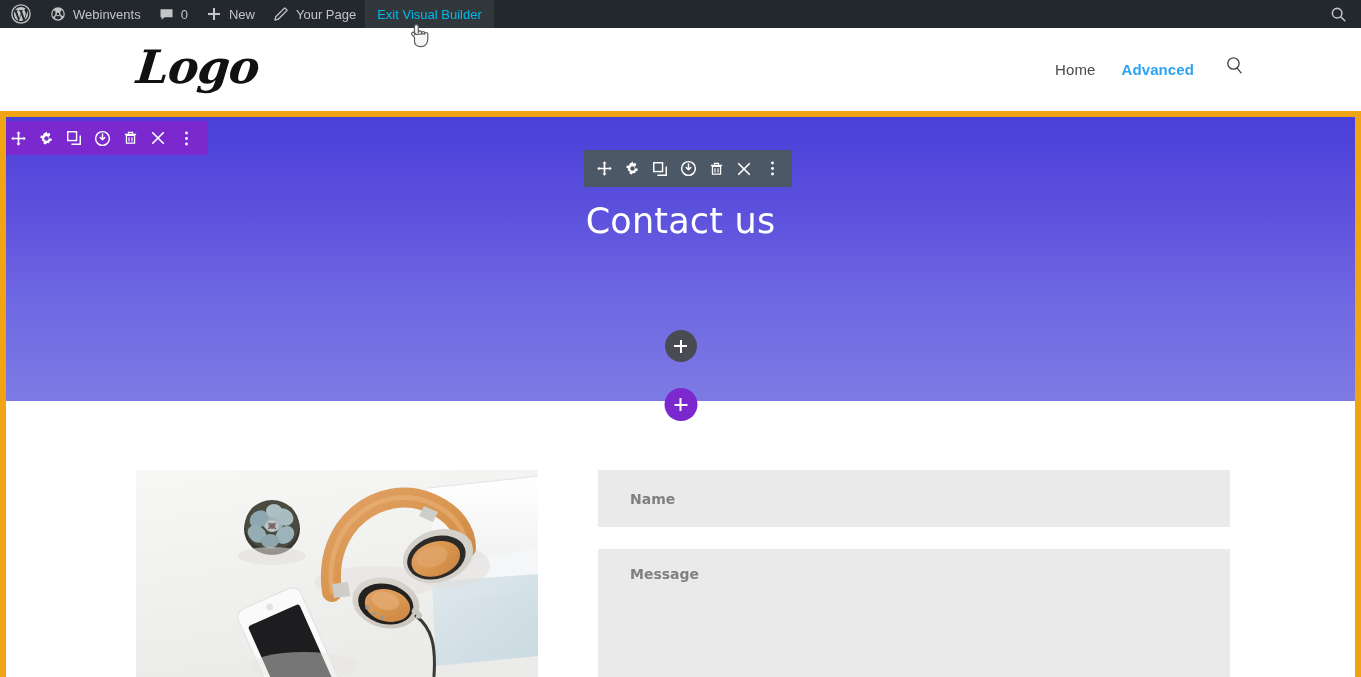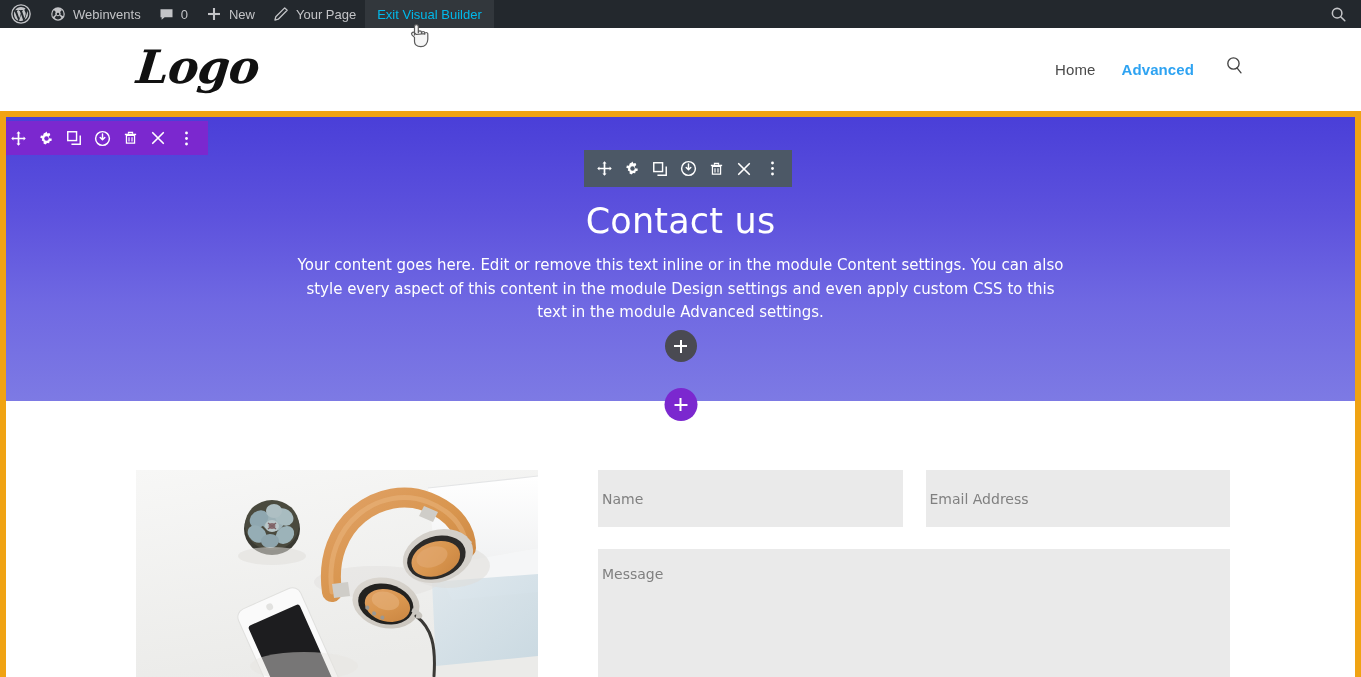--- a/index.html
+++ b/index.html
@@ -225,25 +225,26 @@
   }
   .field-row {
     display: flex;
     gap: 23px;
   }
   .field {
     background: #eaeaea;
     height: 57px;
     display: flex;
     align-items: center;
-    padding-left: 4px;
+    padding-left: 32px;
     font-size: 14px;
     color: #808080;
     font-family: "DejaVu Sans", sans-serif;
     flex: 1 1 0;
+    font-weight: bold;
   }
   .field.textarea {
     height: 152px;
     align-items: flex-start;
     padding-top: 17px;
     margin-top: 22px;
     width: 100%;
   }
 
   
@@ -431,21 +432,20 @@
       <span class="tb-btn">
         <svg width="5" height="17" viewBox="0 0 6 20">
             <circle cx="3" cy="3.4" r="1.7" fill="#fff"></circle>
             <circle cx="3" cy="10" r="1.7" fill="#fff"></circle>
             <circle cx="3" cy="16.6" r="1.7" fill="#fff"></circle>
           </svg>
       </span>
     </div>
 
     <div class="hero-title">Contact us</div>
-    <div class="hero-text">Your content goes here. Edit or remove this text inline or in the module Content settings. You can also style every aspect of this content in the module Design settings and even apply custom CSS to this text in the module Advanced settings.</div>
 
     <div class="add-btn add-row">
       <span class="plus"></span>
     </div>
   </div>
 
   <div class="add-btn add-section" style="top:271px;">
     <span class="plus"></span>
   </div>
 
@@ -538,21 +538,20 @@
         </g>
 
         <ellipse cx="136" cy="86" rx="34" ry="9" fill="#e0dedb" opacity="0.55"></ellipse>
         <ellipse cx="168" cy="196" rx="54" ry="14" fill="#e6e4e1" opacity="0.45"></ellipse>
       </svg>
     </div>
 
     <div class="form-area">
       <div class="field-row">
         <div class="field">Name</div>
-        <div class="field">Email Address</div>
       </div>
       <div class="field textarea">Message</div>
     </div>
   </div>
 </div>
 
 <div class="cursor">
   <svg width="22" height="28" viewBox="0 0 22 28">
     <path d="M6.5 13.5V4.6a1.9 1.9 0 0 1 3.8 0v6.6m0-.8a1.6 1.6 0 0 1 3.2 0v1.3m0-.6a1.6 1.6 0 0 1 3.2 0v1.6m0-1a1.6 1.6 0 0 1 3.1 0v5.6c0 4.1-2.8 7.4-7 7.4-4.2 0-6.3-2.5-6.3-5.3v-4l-2.4-2.3a1.7 1.7 0 0 1 2.3-2.5l1.9 1.9z" fill="#f6f6f6" stroke="#5a5a5a" stroke-width="1.2" stroke-linejoin="round"></path>
   </svg>

